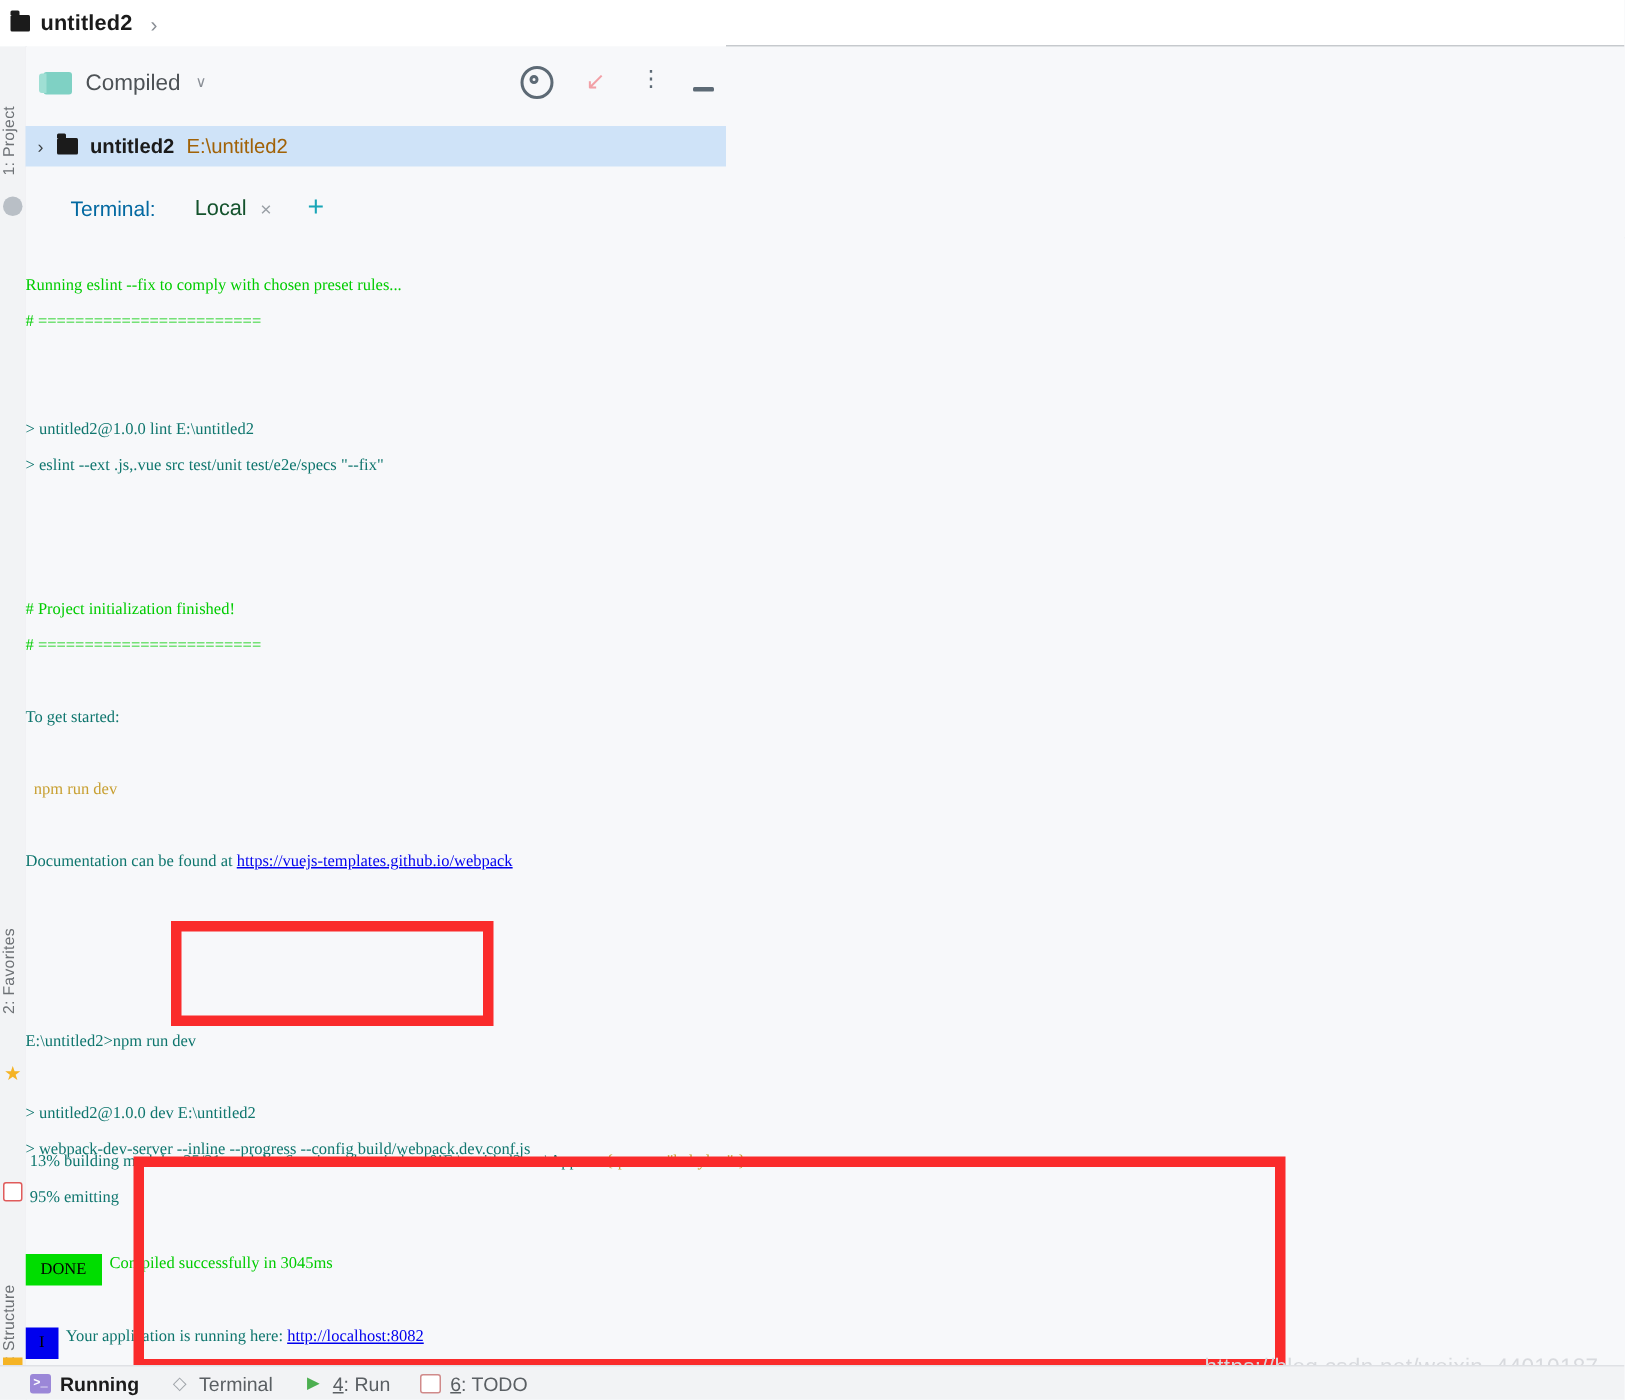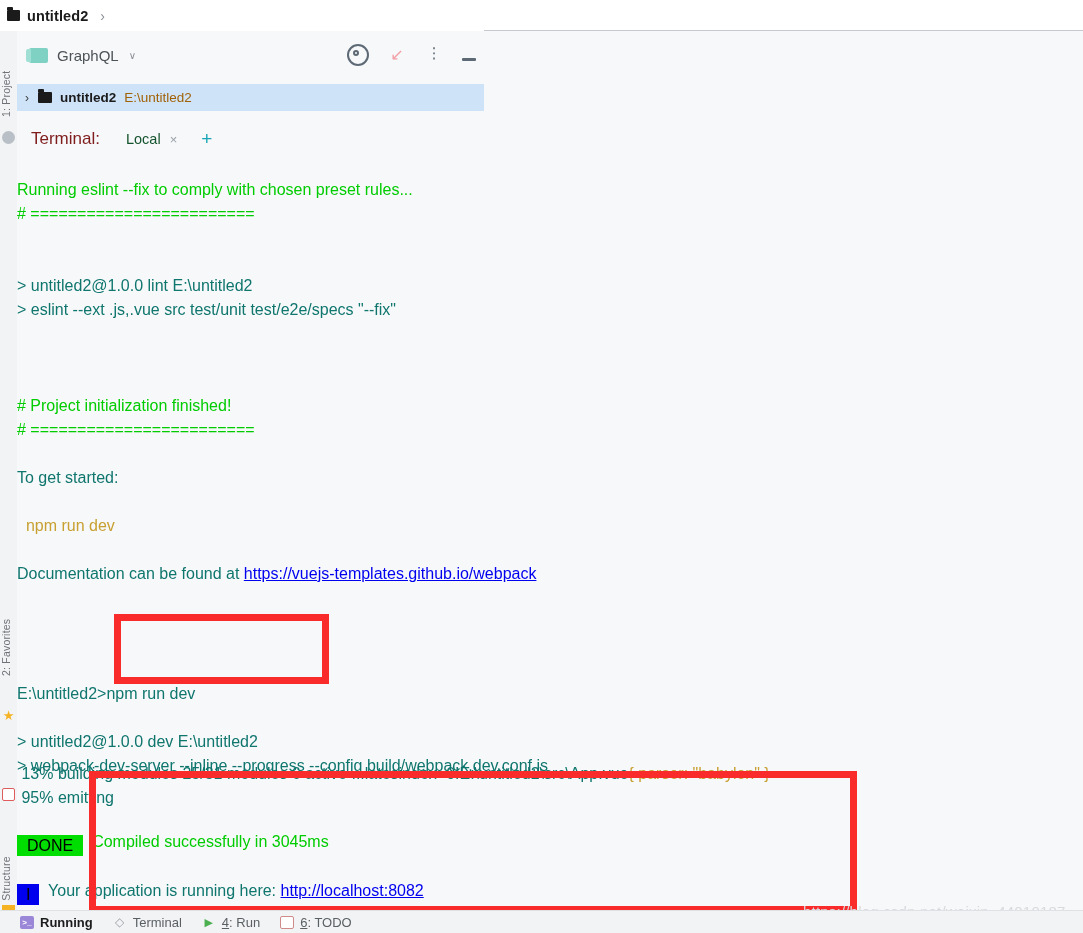--- a/index.html
+++ b/index.html
@@ -117,30 +117,30 @@
   
   #top-right-rule{
     position:absolute;left:484px;top:30px;width:599px;height:1px;background:#c6c9cd;
   }
   
   #terminal-tabrow{
     position:absolute;left:17px;top:120px;width:1066px;height:38px;
     background:#f7f8fa;display:flex;align-items:center;
     border-bottom:1px solid #e2e4e8;
   }
-  #terminal-label{margin-left:14px;font-size:17px;color:#7f1d1d;}
+  #terminal-label{margin-left:30px;font-size:14px;color:#0369a1;}
   #terminal-tab-local{margin-left:26px;font-size:14.5px;color:#14532d;}
   #terminal-tab-close{margin-left:9px;font-size:13px;color:#9aa0a6;}
   #terminal-tab-add{margin-left:24px;font-size:19px;color:#1aa6b7;line-height:16px;}
   
   #terminal-body{
     position:absolute;left:17px;top:158px;width:1066px;height:752px;
     background:#f7f8fa;
-    font-family:Liberation Sans, sans-serif;
-    font-size:16px;
+    font-family:Liberation Serif, serif;
+    font-size:11px;
     line-height:24px;
     color:#1b1b1b;
     white-space:pre;
     overflow:hidden;
   }
   .tline{position:absolute;left:0;white-space:pre;}
   .c-green{color:#00cc00;}
   .c-yellow{color:#c8a032;margin-top:32px;}
   .c-link{color:#0000ee;text-decoration:underline;}
   .c-plain{color:#0f766e;}
@@ -194,21 +194,21 @@
   <div class="vtab" id="vtab-favorites">2: Favorites</div>
   <div class="vtab-icon" id="icon-fav-star">★</div>
   <div class="vtab-icon" id="icon-struct-red"></div>
   <div class="vtab" id="vtab-structure">7: Structure</div>
   <div class="vtab-icon" id="icon-struct-yellow"></div>
 </div>
 
 <div id="project-panel">
   <div id="project-header">
     <span id="project-folder-icon"></span>
-    <span id="project-title">GraphQL</span>
+    <span id="project-title">Compiled</span>
     <span id="project-dropdown-caret">∨</span>
     <div id="project-toolbar">
       <span class="pt-btn" id="icon-locate"></span>
       <span class="pt-btn" id="icon-collapse-all">↙</span>
       <span class="pt-btn" id="icon-more-options">⋮</span>
       <span class="pt-btn" id="icon-minimize"></span>
     </div>
   </div>
   <div id="project-tree-row">
     <span id="tree-expand-arrow">›</span>

